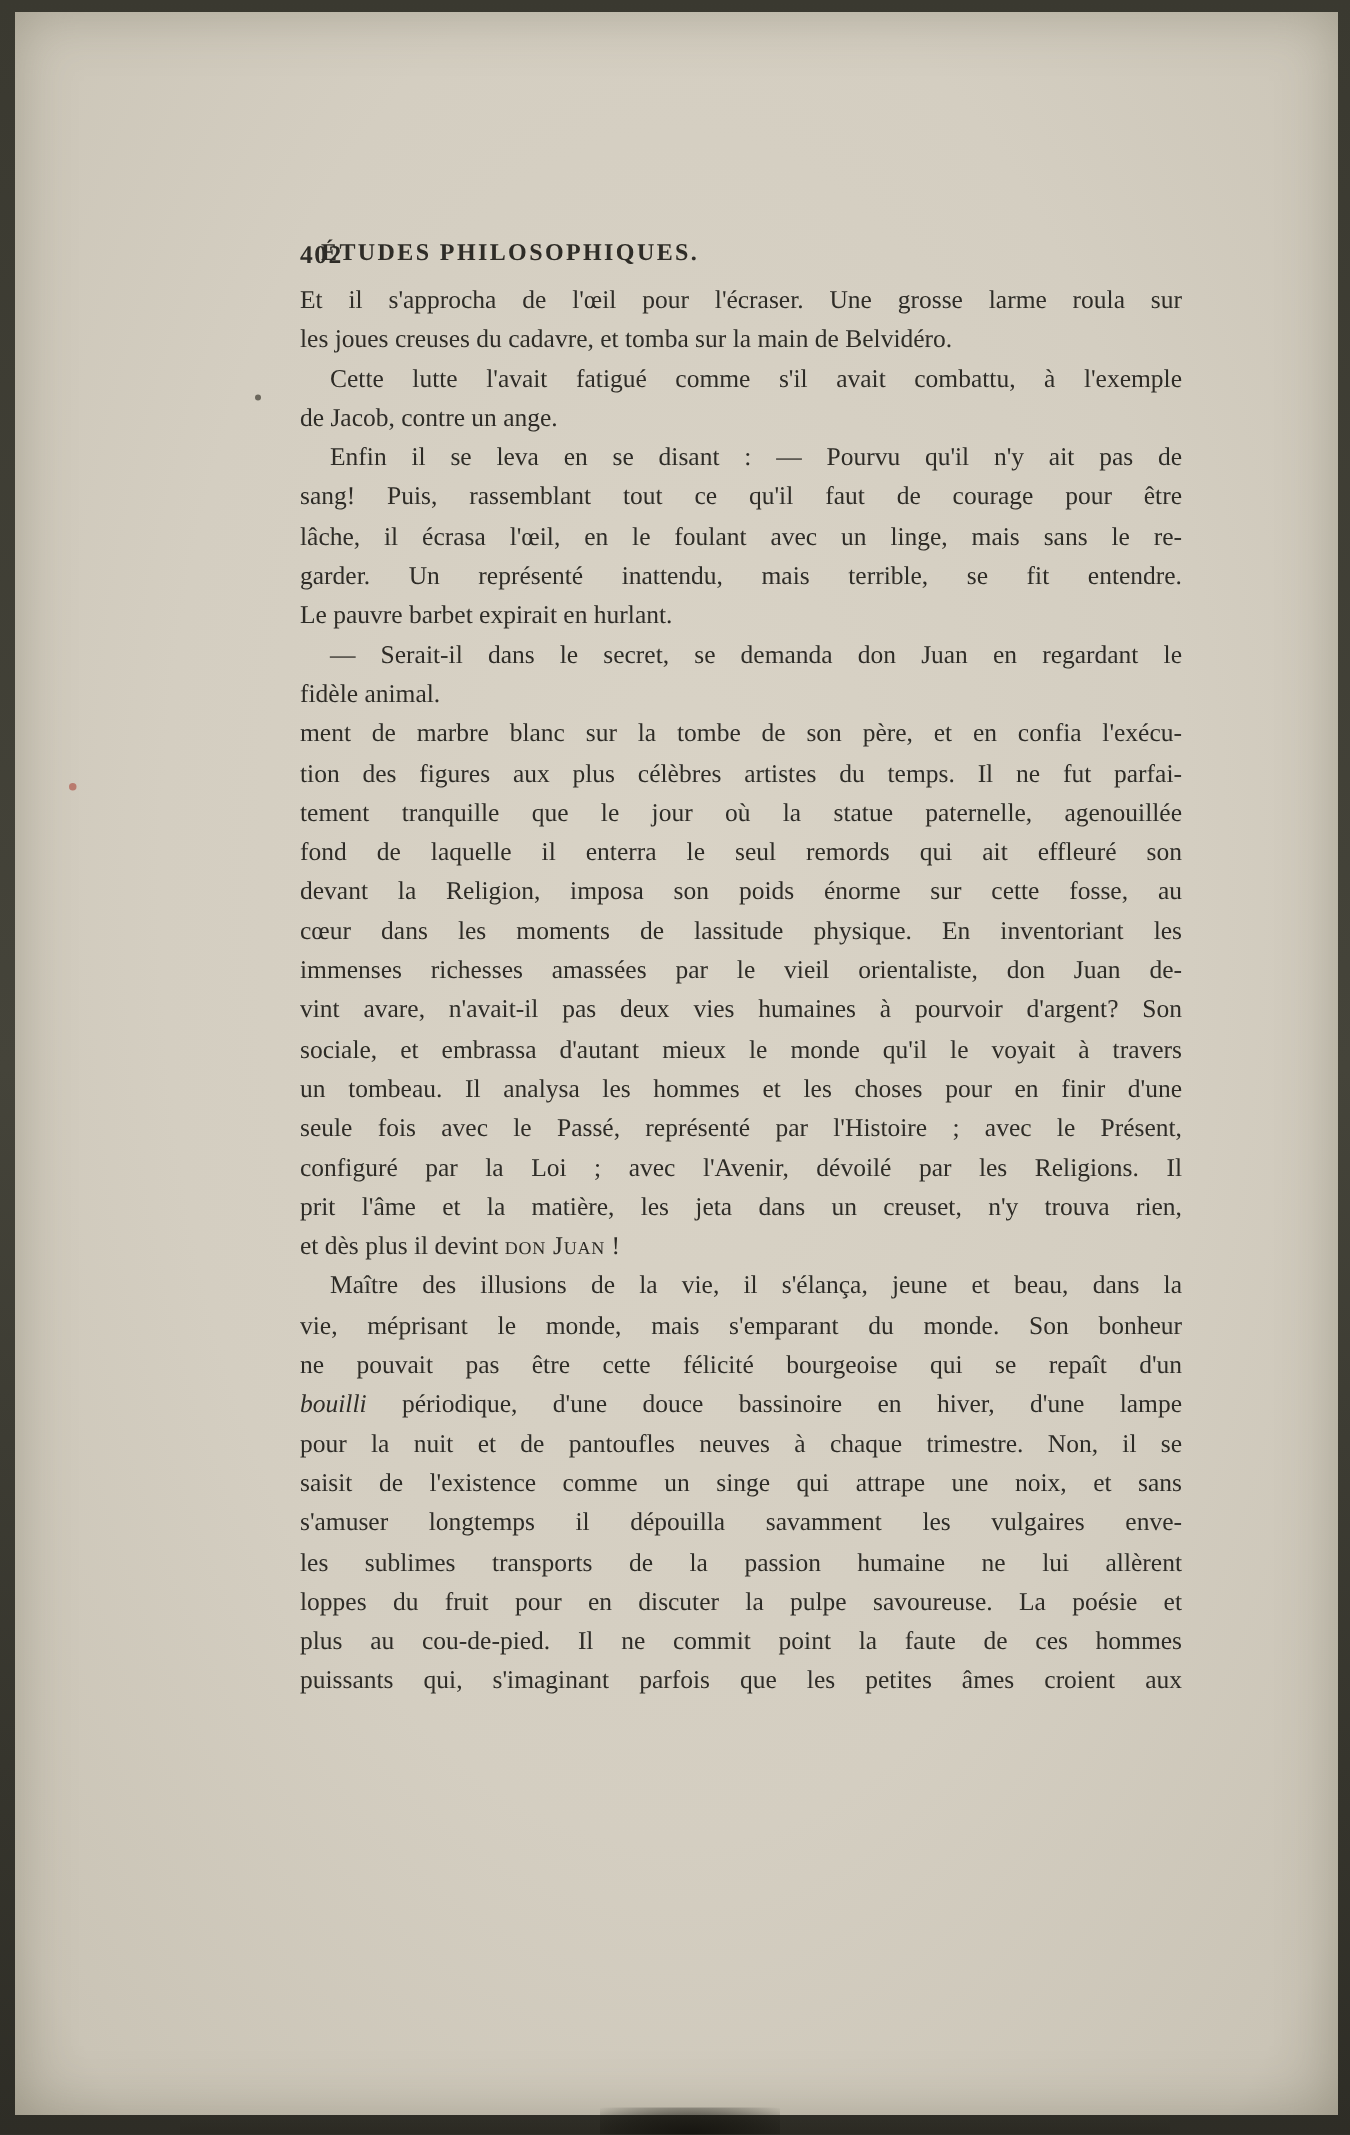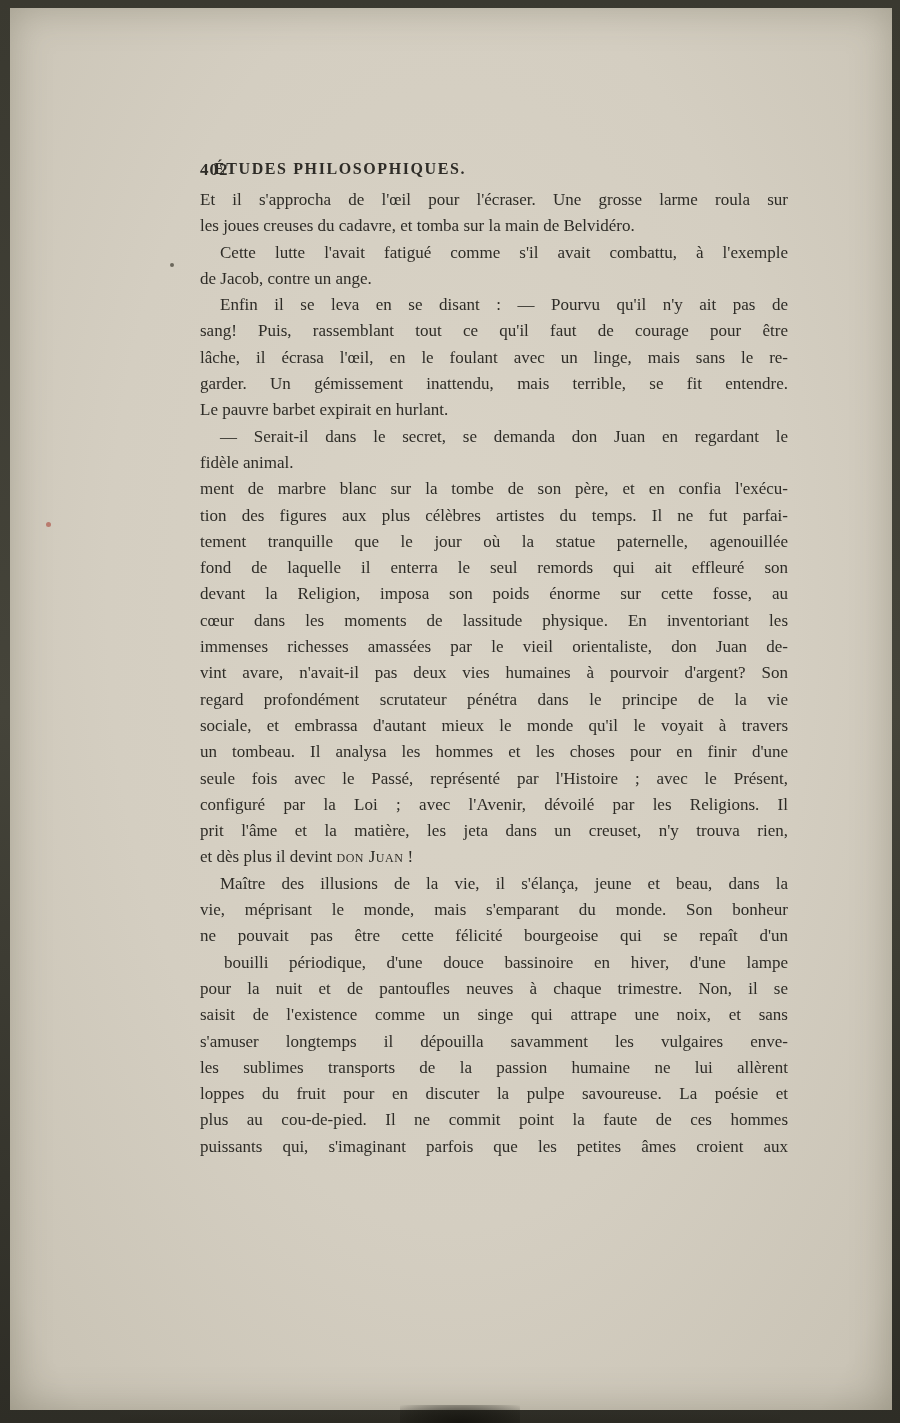--- a/index.html
+++ b/index.html
@@ -38,21 +38,21 @@
   .para{margin:0;}
   .line{
     font-size:17px;
     line-height:26.3px;
     text-align:justify;
     white-space:normal;
     text-rendering:optimizeLegibility;
   }
   .line.just{text-align-last:justify;}
   .line.indent{text-indent:20px;}
-  .it{margin-left:24px;}
+  .it{font-style:italic;}
   .sc{font-variant:small-caps;letter-spacing:.5px;}
   
   .speck{position:absolute;border-radius:50%;}
   .speck-a{left:160px;top:255px;width:4px;height:4px;background:#6b675c;}
   .speck-b{left:36px;top:514px;width:5px;height:5px;background:#b3675a;opacity:.8;}
   .bottom-smudge{
     position:absolute;left:400px;bottom:0px;width:120px;height:18px;
     background:radial-gradient(ellipse at 50% 100%,rgba(20,19,14,.9) 0%,rgba(20,19,14,.45) 55%,rgba(20,19,14,0) 100%);
   }
   .bottom-shadow{
@@ -77,37 +77,36 @@
             <div class="line">les joues creuses du cadavre, et tomba sur la main de Belvidéro.</div>
           </div>
           <div class="para">
             <div class="line indent just">Cette lutte l'avait fatigué comme s'il avait combattu, à l'exemple</div>
             <div class="line">de Jacob, contre un ange.</div>
           </div>
           <div class="para">
             <div class="line indent just">Enfin il se leva en se disant : — Pourvu qu'il n'y ait pas de</div>
             <div class="line just">sang! Puis, rassemblant tout ce qu'il faut de courage pour être</div>
             <div class="line just">lâche, il écrasa l'œil, en le foulant avec un linge, mais sans le re-</div>
-            <div class="line just">garder. Un gémissement inattendu, mais terrible, se fit entendre.</div>
+            <div class="line just">garder. Un représenté inattendu, mais terrible, se fit entendre.</div>
             <div class="line">Le pauvre barbet expirait en hurlant.</div>
           </div>
           <div class="para">
             <div class="line indent just">— Serait-il dans le secret, se demanda don Juan en regardant le</div>
             <div class="line">fidèle animal.</div>
           </div>
           <div class="para">
             <div class="line just">ment de marbre blanc sur la tombe de son père, et en confia l'exécu-</div>
             <div class="line just">tion des figures aux plus célèbres artistes du temps. Il ne fut parfai-</div>
             <div class="line just">tement tranquille que le jour où la statue paternelle, agenouillée</div>
             <div class="line just">fond de laquelle il enterra le seul remords qui ait effleuré son</div>
             <div class="line just">devant la Religion, imposa son poids énorme sur cette fosse, au</div>
             <div class="line just">cœur dans les moments de lassitude physique. En inventoriant les</div>
             <div class="line just">immenses richesses amassées par le vieil orientaliste, don Juan de-</div>
             <div class="line just">vint avare, n'avait-il pas deux vies humaines à pourvoir d'argent? Son</div>
-            <div class="line just">regard profondément scrutateur pénétra dans le principe de la vie</div>
             <div class="line just">sociale, et embrassa d'autant mieux le monde qu'il le voyait à travers</div>
             <div class="line just">un tombeau. Il analysa les hommes et les choses pour en finir d'une</div>
             <div class="line just">seule fois avec le Passé, représenté par l'Histoire ; avec le Présent,</div>
             <div class="line just">configuré par la Loi ; avec l'Avenir, dévoilé par les Religions. Il</div>
             <div class="line just">prit l'âme et la matière, les jeta dans un creuset, n'y trouva rien,</div>
             <div class="line"><span>et dès plus il devint </span><span class="sc">don Juan</span><span> !</span></div>
           </div>
           <div class="para">
             <div class="line indent just">Maître des illusions de la vie, il s'élança, jeune et beau, dans la</div>
             <div class="line just">vie, méprisant le monde, mais s'emparant du monde. Son bonheur</div>

